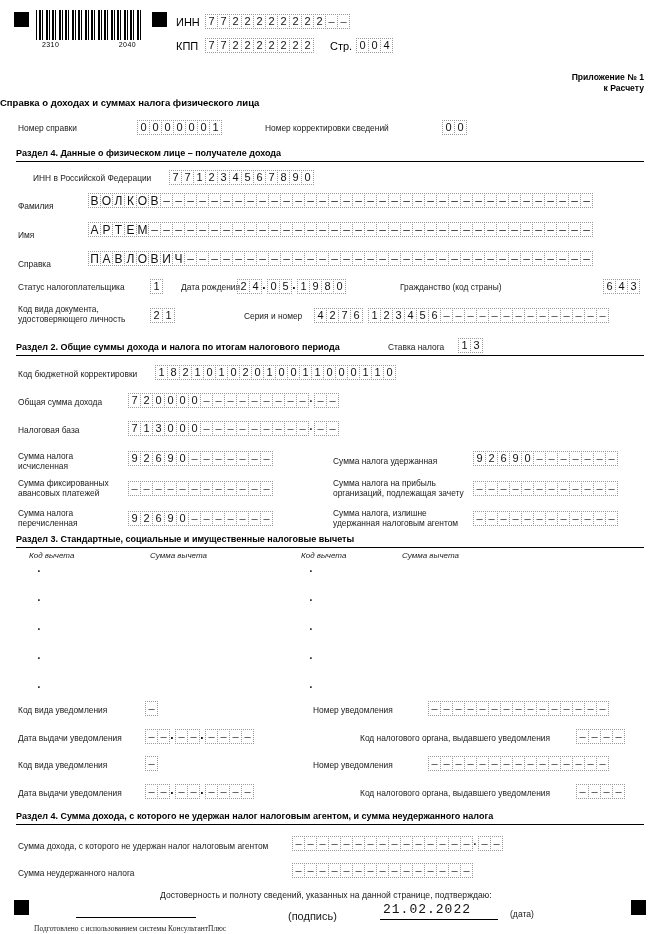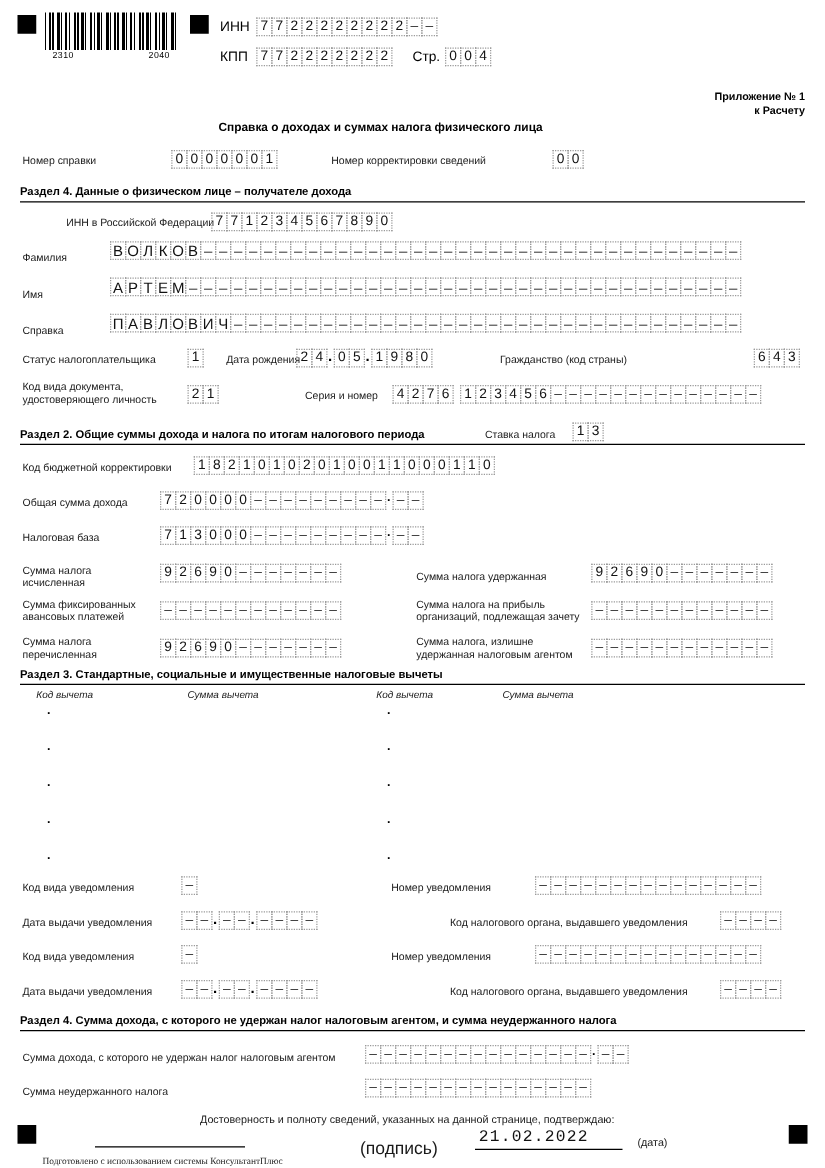--- a/index.html
+++ b/index.html
@@ -212,42 +212,42 @@
       <div class="cell filled">0</div>
       <div class="cell filled">0</div>
       <div class="cell filled">4</div>
     </div>
 
   <div class="appendix" style="left:440px; top:72px; width:204px;">
     <div>Приложение № 1</div>
     <div>к Расчету</div>
   </div>
 
-  <div class="title-main" style="left:12px; top:97px; width:585px; text-align:center;">Справка о доходах и суммах налога физического лица</div>
+  <div class="title-main" style="left:0; top:97px; width:585px; text-align:left;">Справка о доходах и суммах налога физического лица</div>
 
   <div class="abs lbl" style="left:18px; top:124px;">Номер справки</div>
   <div class="abs cells" style="left:137px; top:120px;">
       <div class="cell filled">0</div>
       <div class="cell filled">0</div>
       <div class="cell filled">0</div>
       <div class="cell filled">0</div>
       <div class="cell filled">0</div>
       <div class="cell filled">0</div>
       <div class="cell filled">1</div>
     </div>
   <div class="abs lbl" style="left:265px; top:124px;">Номер корректировки сведений</div>
   <div class="abs cells" style="left:442px; top:120px;">
       <div class="cell filled">0</div>
       <div class="cell filled">0</div>
     </div>
 
   <div class="abs sect" style="left:16px; top:148px;">Раздел 4. Данные о физическом лице – получателе дохода</div>
   <div class="rule" style="left:16px; top:161px; width:628px;"></div>
 
-  <div class="abs lbl" style="left:28px; top:174px;padding-left:25px;">ИНН в Российской Федерации</div>
+  <div class="abs lbl" style="left:8px; top:174px;padding-left:25px;">ИНН в Российской Федерации</div>
   <div class="abs cells" style="left:169px; top:170px;">
       <div class="cell filled">7</div>
       <div class="cell filled">7</div>
       <div class="cell filled">1</div>
       <div class="cell filled">2</div>
       <div class="cell filled">3</div>
       <div class="cell filled">4</div>
       <div class="cell filled">5</div>
       <div class="cell filled">6</div>
       <div class="cell filled">7</div>
@@ -889,19 +889,19 @@
       <div class="cell dash"></div>
       <div class="cell dash"></div>
       <div class="cell dash"></div>
       <div class="cell dash"></div>
       <div class="cell dash"></div>
       <div class="cell dash"></div>
     </div>
 
   <div class="abs lbl" style="left:160px; top:891px; font-size:8.6px;">Достоверность и полноту сведений, указанных на данной странице, подтверждаю:</div>
   <div class="sig-line" style="left:76px; top:917px; width:120px;"></div>
-  <div class="abs lbl" style="left:288px; top:910px; font-size:14px;">(подпись)</div>
+  <div class="abs lbl" style="left:288px; top:910px; font-size:11px;">(подпись)</div>
   <div class="sig-date" style="left:383px; top:902px;">21.02.2022</div>
   <div class="sig-line" style="left:380px; top:919px; width:118px;"></div>
   <div class="abs lbl" style="left:510px; top:910px; font-size:8.6px;">(дата)</div>
   <div class="footer-note" style="left:34px; top:924px;">Подготовлено с использованием системы КонсультантПлюс</div>
 
 </div>
 
 </body></html>

